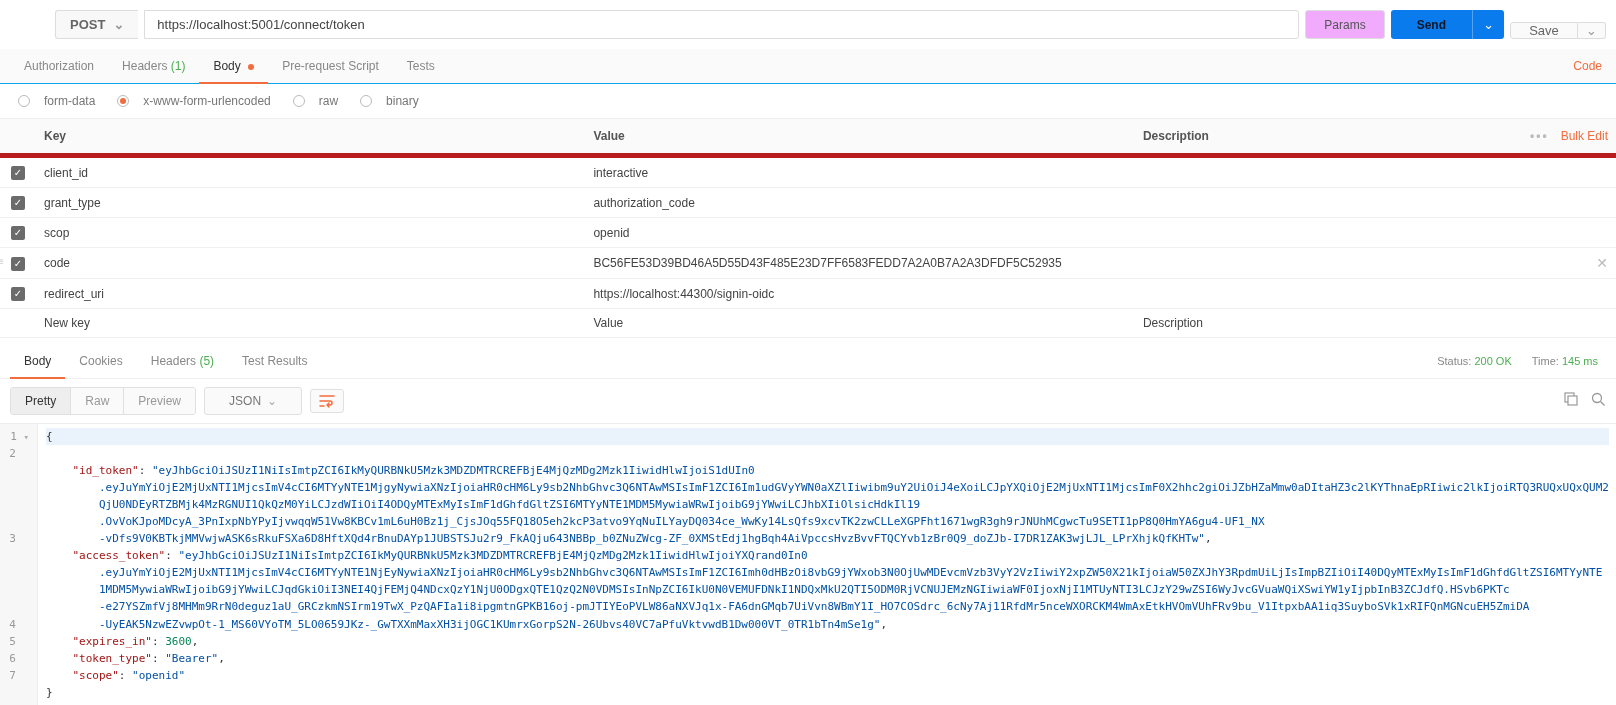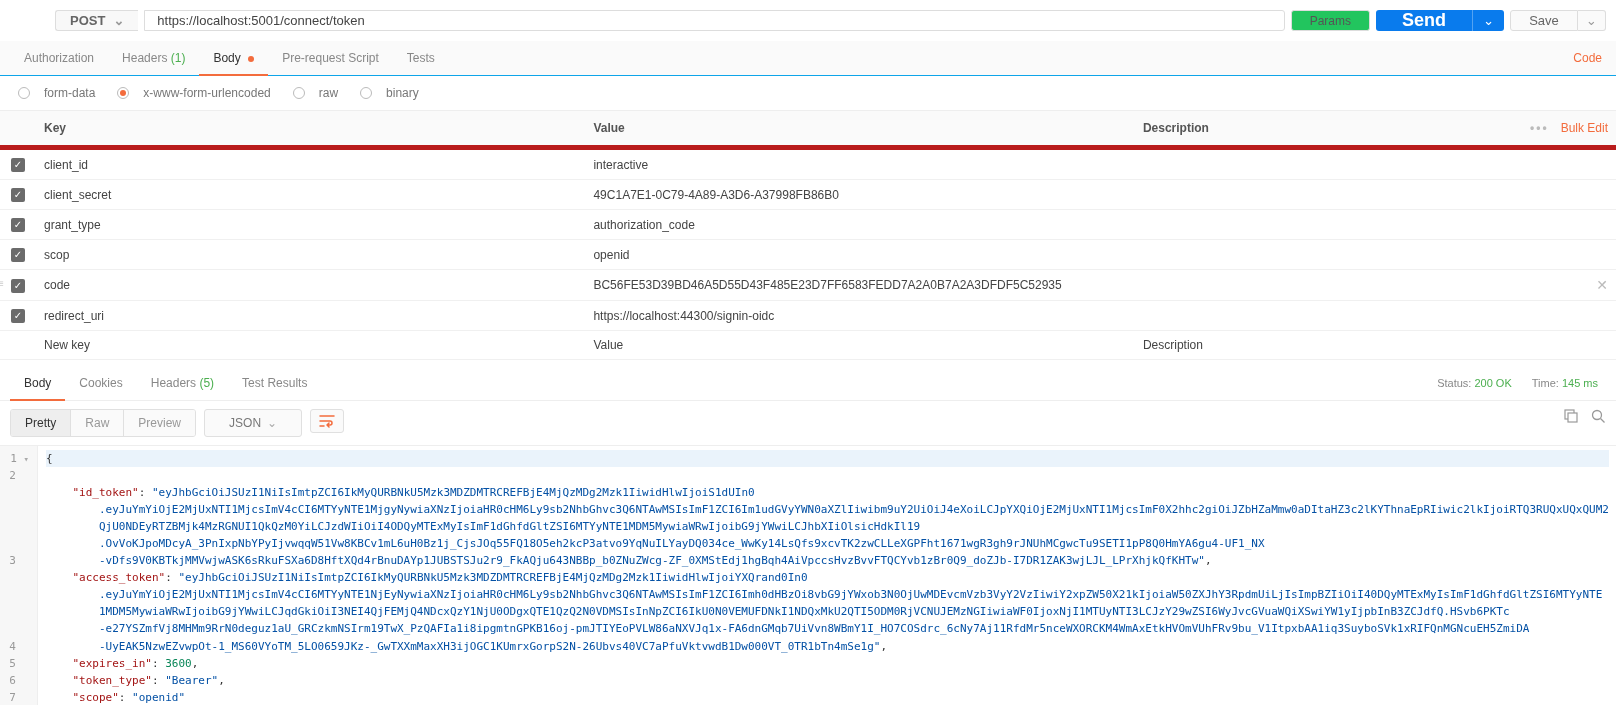--- a/index.html
+++ b/index.html
@@ -3,25 +3,25 @@
 <meta charset="utf-8">
 <style>
 * { box-sizing: border-box; margin: 0; padding: 0; }
 body { font-family: -apple-system, BlinkMacSystemFont, "Segoe UI", Arial, sans-serif; font-size: 12px; color: #333; background: #fff; }
 
 
 .request-bar { display: flex; align-items: stretch; padding: 10px 10px; gap: 6px; }
 .method-select { display: flex; align-items: center; padding: 0 14px; border: 1px solid #ddd; background: #f8f8f8; color: #666; font-size: 13px; font-weight: 600; border-radius: 3px 0 0 3px; border-right: none; cursor: pointer; margin-left: 45px; }
 .method-select .chev { margin-left: 8px; color: #999; }
 .url-input { flex: 1; border: 1px solid #ddd; padding: 0 12px; font-size: 13px; color: #444; display: flex; align-items: center; border-radius: 0 3px 3px 0; }
-.params-btn { display: flex; align-items: center; padding: 0 18px; border: 1px solid #ddd; background: #22c55e; color: #555; font-size: 12px; border-radius: 3px; cursor: pointer; }
+.params-btn { display: flex; align-items: center; padding: 0 18px; border: 1px solid #ddd; background: #f0abfc; color: #555; font-size: 12px; border-radius: 3px; cursor: pointer; }
 .send-group { display: flex; }
-.send-btn { background: #097bed; color: #ffffff; border: none; padding: 0 26px; font-size: 18px; font-weight: 600; border-radius: 3px 0 0 3px; cursor: pointer; }
+.send-btn { background: #097bed; color: #0f172a; border: none; padding: 0 26px; font-size: 12px; font-weight: 600; border-radius: 3px 0 0 3px; cursor: pointer; }
 .send-chev { background: #097bed; color: #fff; border: none; border-left: 1px solid rgba(255,255,255,0.3); padding: 0 10px; border-radius: 0 3px 3px 0; cursor: pointer; }
-.save-group { display: flex; }
+.save-group { display: flex; margin-top: 12px; }
 .save-btn { background: #fafafa; border: 1px solid #ddd; color: #666; padding: 0 18px; font-size: 13px; border-radius: 3px 0 0 3px; cursor: pointer; }
 .save-chev { background: #fafafa; border: 1px solid #ddd; border-left: none; color: #999; padding: 0 8px; border-radius: 0 3px 3px 0; cursor: pointer; }
 
 
 .req-tabs { display: flex; align-items: center; border-bottom: 1px solid #0ea5e9; padding: 0 10px; background: #fafafa; }
 .req-tab { padding: 10px 14px; color: #888; font-size: 12px; cursor: pointer; position: relative; }
 .req-tab.active { color: #333; }
 .req-tab.active::after { content: ""; position: absolute; left: 0; right: 0; bottom: -1px; height: 2px; background: #f36c3d; }
 .count-badge { color: #4caf50; }
 .dot { display: inline-block; width: 6px; height: 6px; background: #f36c3d; border-radius: 50%; margin-left: 4px; vertical-align: middle; }
@@ -52,21 +52,21 @@
 
 
 .resp-tabs { display: flex; align-items: center; border-bottom: 1px solid #eee; padding: 0 10px; margin-top: 6px; }
 .resp-tab { padding: 10px 14px; color: #888; font-size: 12px; cursor: pointer; position: relative; }
 .resp-tab.active { color: #333; }
 .resp-tab.active::after { content: ""; position: absolute; left: 0; right: 0; bottom: -1px; height: 2px; background: #f36c3d; }
 .resp-meta { margin-left: auto; display: flex; gap: 20px; font-size: 11px; color: #888; padding-right: 8px; }
 .resp-meta .val { color: #4caf50; }
 
 
-.resp-toolbar { display: flex; align-items: flex-start; padding: 8px 10px; gap: 8px; }
+.resp-toolbar { display: flex; align-items: center; padding: 8px 10px; gap: 8px; }
 .seg { display: flex; border: 1px solid #e0e0e0; border-radius: 3px; overflow: hidden; }
 .seg-item { padding: 6px 14px; font-size: 12px; color: #999; background: #fafafa; cursor: pointer; border-right: 1px solid #e0e0e0; }
 .seg-item:last-child { border-right: none; }
 .seg-item.active { color: #333; background: #eee; }
 .lang-select { display: flex; align-items: center; padding: 6px 24px; border: 1px solid #e0e0e0; background: #fafafa; color: #777; font-size: 12px; border-radius: 3px; cursor: pointer; }
 .lang-select .chev { margin-left: 6px; color: #aaa; }
 .wrap-btn { padding: 4px 8px; border: 1px solid #e0e0e0; background: #fafafa; border-radius: 3px; cursor: pointer; }
 .wrap-btn svg { display: block; }
 .tool-right { margin-left: auto; display: flex; gap: 12px; color: #999; }
 .tool-right span { cursor: pointer; }
@@ -152,26 +152,20 @@
         <span class="bulk-edit" style="float:right;">Bulk Edit</span>
         <span class="th-icons" style="float:right;">•••</span>
       </th>
     </tr>
   </thead>
   <tbody id="params-body">
       <tr class="hover-row">
         <td><span class="checkbox"></span></td>
         <td>client_id</td>
         <td>interactive</td>
-        <td></td>
-      </tr>
-      <tr class="hover-row">
-        <td><span class="checkbox"></span></td>
-        <td>client_secret</td>
-        <td>49C1A7E1-0C79-4A89-A3D6-A37998FB86B0</td>
         <td></td>
       </tr>
       <tr class="hover-row">
         <td><span class="checkbox"></span></td>
         <td>grant_type</td>
         <td>authorization_code</td>
         <td></td>
       </tr>
       <tr class="hover-row">
         <td><span class="checkbox"></span></td>

